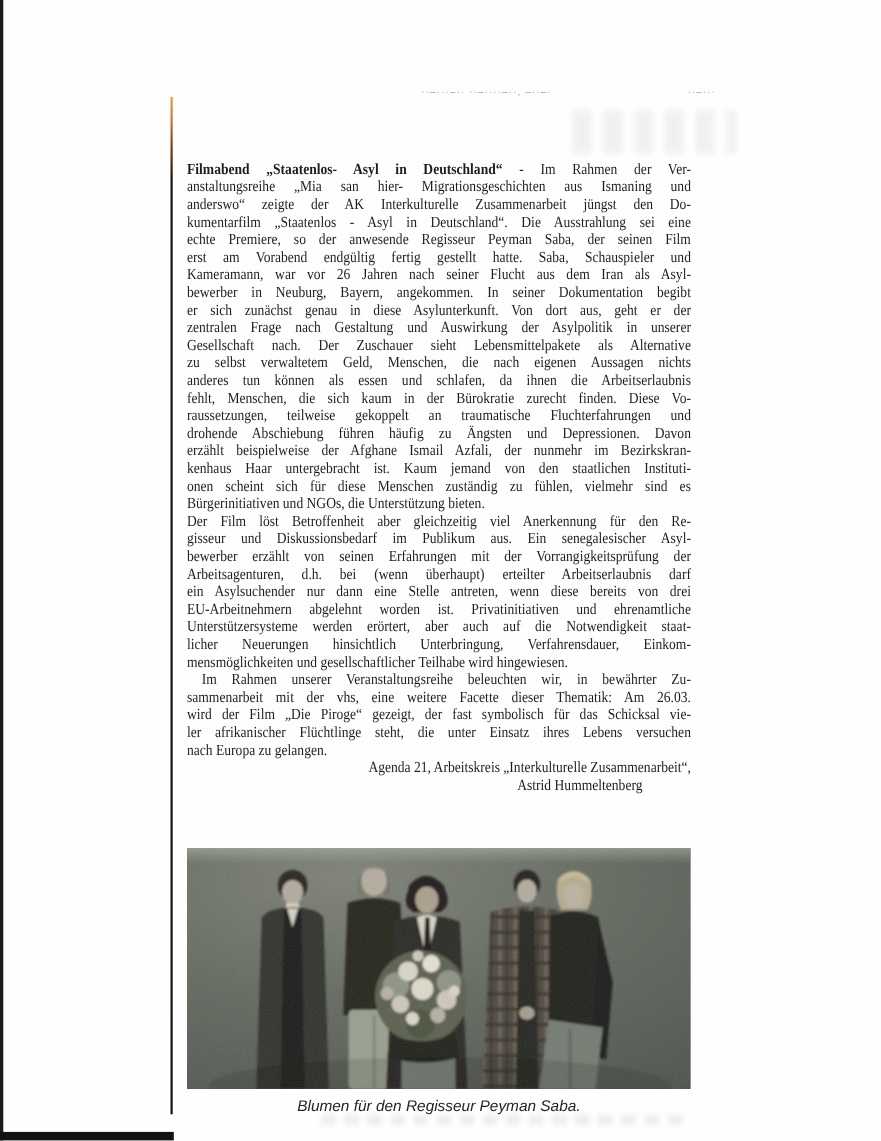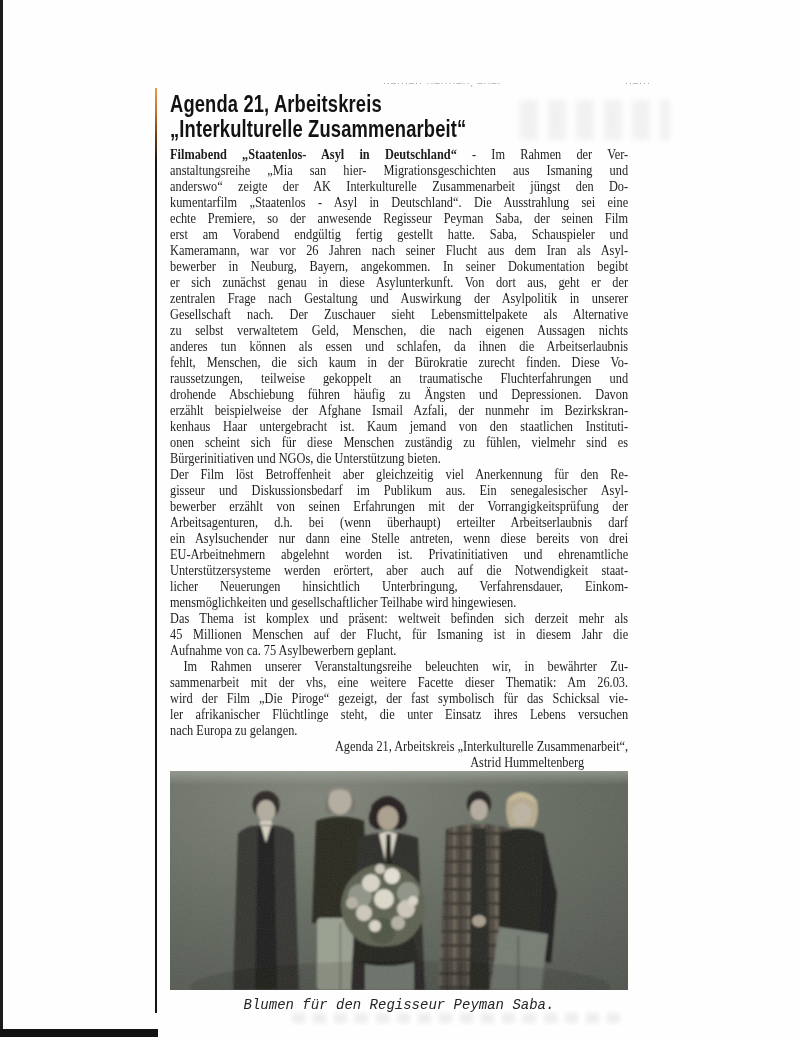--- a/index.html
+++ b/index.html
@@ -41,40 +41,36 @@
   .ln-right{
     width:520px;transform:scaleX(.881);transform-origin:0 0;
     font-size:14px;line-height:16px;height:16px;overflow:hidden;
     text-align:right;text-align-last:right;
   }
   .ln-right.byline2{padding-right:50px;box-sizing:border-box;}
   
   .photo{position:absolute;left:170px;top:771px;width:458px;height:219px;}
   .caption{
     position:absolute;left:170px;top:997px;width:458px;text-align:center;
-    font-style:italic;font-size:14px;color:#242424;font-family:Liberation Mono, monospace;
+    font-style:italic;font-size:14px;color:#242424;
   }
 </style>
 </head>
 <body>
 
 <div id="page">
 
   <div class="edge-left"></div>
   <div class="bar-bottom-left"></div>
   <div class="column-rule"></div>
   <div class="ghost ghost-l">··–···–·· ··–····–··, –··–·</div>
   <div class="ghost ghost-r">··–···</div>
   <div class="headline-bleed"></div>
   <div class="bleed-ghost"></div>
 
-  <div class="headline">
-    <div class="hline">Agenda 21, Arbeitskreis</div>
-    <div class="hline">„Interkulturelle Zusammenarbeit“</div>
-  </div>
 
   <div class="body-col">
     <div>
       <div class="ln lead"><b>Filmabend „Staatenlos- Asyl in Deutschland“</b><span> - Im Rahmen der Ver-</span></div>
     <div class="ln">anstaltungsreihe „Mia san hier- Migrationsgeschichten aus Ismaning und</div>
         <div class="ln">anderswo“ zeigte der AK Interkulturelle Zusammenarbeit jüngst den Do-</div>
         <div class="ln">kumentarfilm „Staatenlos - Asyl in Deutschland“. Die Ausstrahlung sei eine</div>
         <div class="ln">echte Premiere, so der anwesende Regisseur Peyman Saba, der seinen Film</div>
         <div class="ln">erst am Vorabend endgültig fertig gestellt hatte. Saba, Schauspieler und</div>
         <div class="ln">Kameramann, war vor 26 Jahren nach seiner Flucht aus dem Iran als Asyl-</div>
@@ -97,25 +93,20 @@
         <div class="ln">gisseur und Diskussionsbedarf im Publikum aus. Ein senegalesischer Asyl-</div>
         <div class="ln">bewerber erzählt von seinen Erfahrungen mit der Vorrangigkeitsprüfung der</div>
         <div class="ln">Arbeitsagenturen, d.h. bei (wenn überhaupt) erteilter Arbeitserlaubnis darf</div>
         <div class="ln">ein Asylsuchender nur dann eine Stelle antreten, wenn diese bereits von drei</div>
         <div class="ln">EU-Arbeitnehmern abgelehnt worden ist. Privatinitiativen und ehrenamtliche</div>
         <div class="ln">Unterstützersysteme werden erörtert, aber auch auf die Notwendigkeit staat-</div>
         <div class="ln">licher Neuerungen hinsichtlich Unterbringung, Verfahrensdauer, Einkom-</div>
         <div class="ln lastleft">mensmöglichkeiten und gesellschaftlicher Teilhabe wird hingewiesen.</div>
       </div>
     <div>
-        <div class="ln">Das Thema ist komplex und präsent: weltweit befinden sich derzeit mehr als</div>
-        <div class="ln">45 Millionen Menschen auf der Flucht, für Ismaning ist in diesem Jahr die</div>
-        <div class="ln lastleft">Aufnahme von ca. 75 Asylbewerbern geplant.</div>
-      </div>
-    <div>
         <div class="ln">&nbsp;Im Rahmen unserer Veranstaltungsreihe beleuchten wir, in bewährter Zu-</div>
         <div class="ln">sammenarbeit mit der vhs, eine weitere Facette dieser Thematik: Am 26.03.</div>
         <div class="ln">wird der Film „Die Piroge“ gezeigt, der fast symbolisch für das Schicksal vie-</div>
         <div class="ln">ler afrikanischer Flüchtlinge steht, die unter Einsatz ihres Lebens versuchen</div>
         <div class="ln lastleft">nach Europa zu gelangen.</div>
       </div>
     <div class="ln-right">Agenda 21, Arbeitskreis „Interkulturelle Zusammenarbeit“,</div>
     <div class="ln-right byline2">Astrid Hummeltenberg</div>
   </div>
 

